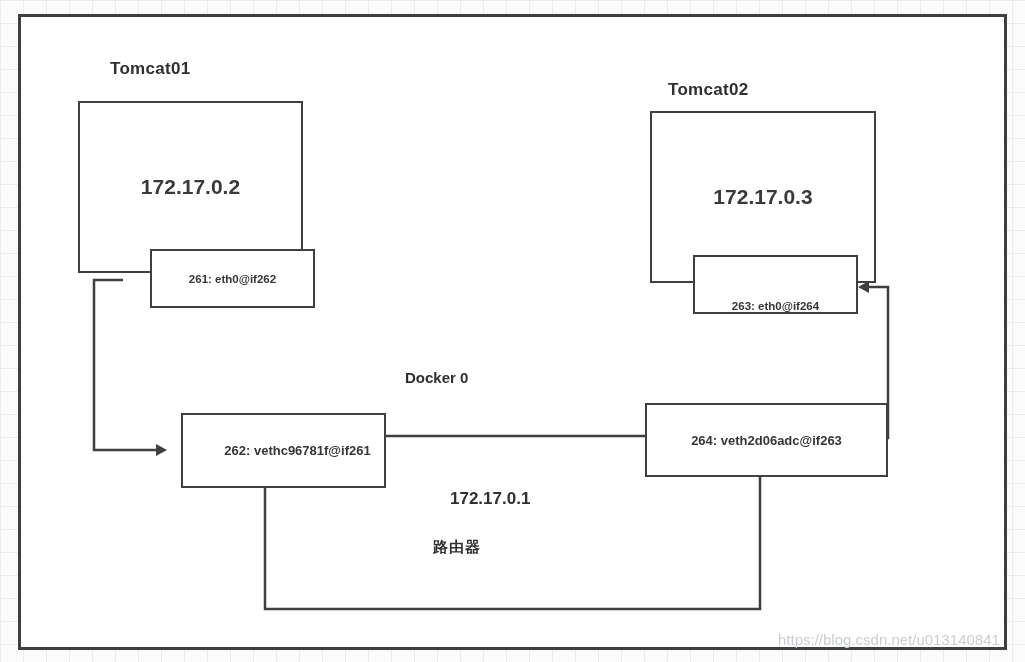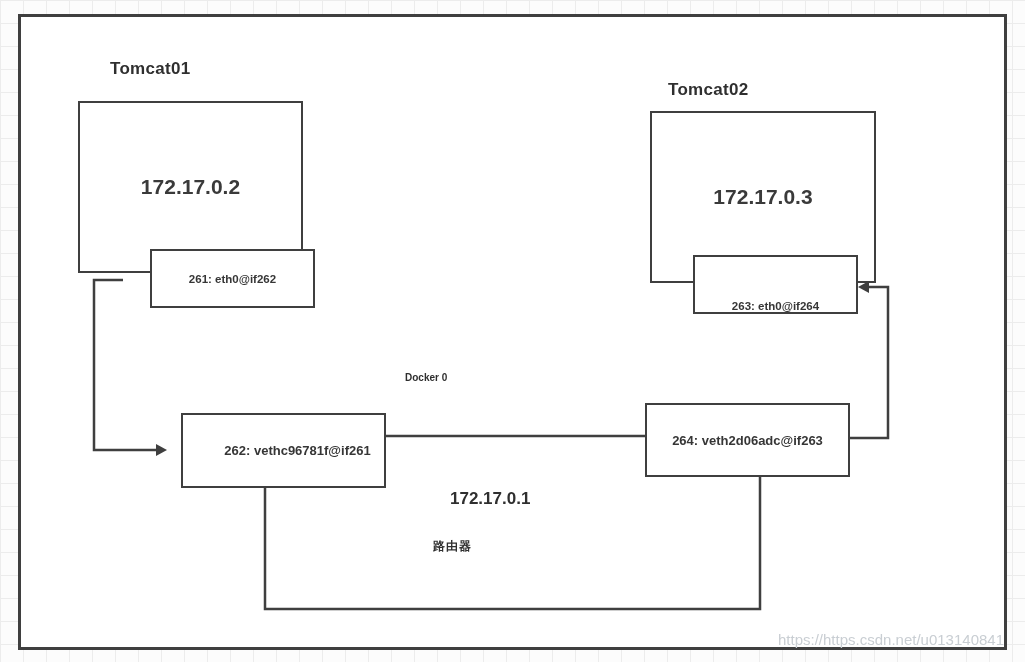--- a/index.html
+++ b/index.html
@@ -49,23 +49,23 @@
     position: absolute;
     color: #2f2f2f;
     font-weight: 700;
     z-index: 4;
     white-space: nowrap;
   }
   .node-title   { font-size: 17px; letter-spacing: 0.3px; }
   .node-ip      { font-size: 21px; color: #3a3a3a; }
   .iface-label  { font-size: 11.5px; font-weight: 700; color: #363636; }
   .veth-label   { font-size: 13px;  font-weight: 700; color: #363636; }
-  .docker0-wrap { line-height: 21px; font-size: 10px; }
+  .docker0-wrap { line-height: 21px; font-size: 15px; }
   .bridge-ip    { font-size: 17px; }
-  .router-lbl   { font-size: 12px; letter-spacing: 1px; }
+  .router-lbl   { font-size: 15px; letter-spacing: 1px; }
   .watermark {
     position: absolute;
     left: 778px; top: 631px;
     width: 246px;
     font-size: 15px;
     color: #c9ced3;
     z-index: 6;
     white-space: nowrap;
     font-weight: 400;
   }
@@ -106,25 +106,25 @@
   <div class="box transparent" style="left:650px; top:111px; width:226px; height:172px;">
     <span class="node-ip" style="font-weight:700;">172.17.0.3</span>
   </div>
   <div class="box" style="left:693px; top:255px; width:165px; height:59px;align-items:flex-end;">
     <span class="iface-label">263: eth0@if264</span>
   </div>
 
   <div class="box" style="left:181px; top:413px; width:205px; height:75px;padding-left:28px;">
     <span class="veth-label">262: vethc96781f@if261</span>
   </div>
-  <div class="box" style="left:645px; top:403px; width:205px; height:74px;">
+  <div class="box" style="left:645px; top:403px; width:243px; height:74px;">
     <span class="veth-label">264: veth2d06adc@if263</span>
   </div>
 
   <div class="lbl docker0-wrap" style="left:405px; top:367px; width:200px;">
     <div>Docker 0</div>
   </div>
   <div class="lbl bridge-ip" style="left:450px; top:489px; width:160px;">172.17.0.1</div>
   <div class="lbl router-lbl" style="left:433px; top:538px; width:160px;">路由器</div>
 
-  <div class="watermark">https://https.csdn.net/u013140841</div>
+  <div class="watermark">https://blog.csdn.net/u013140841</div>
 
 </div>
 
 </body></html>

